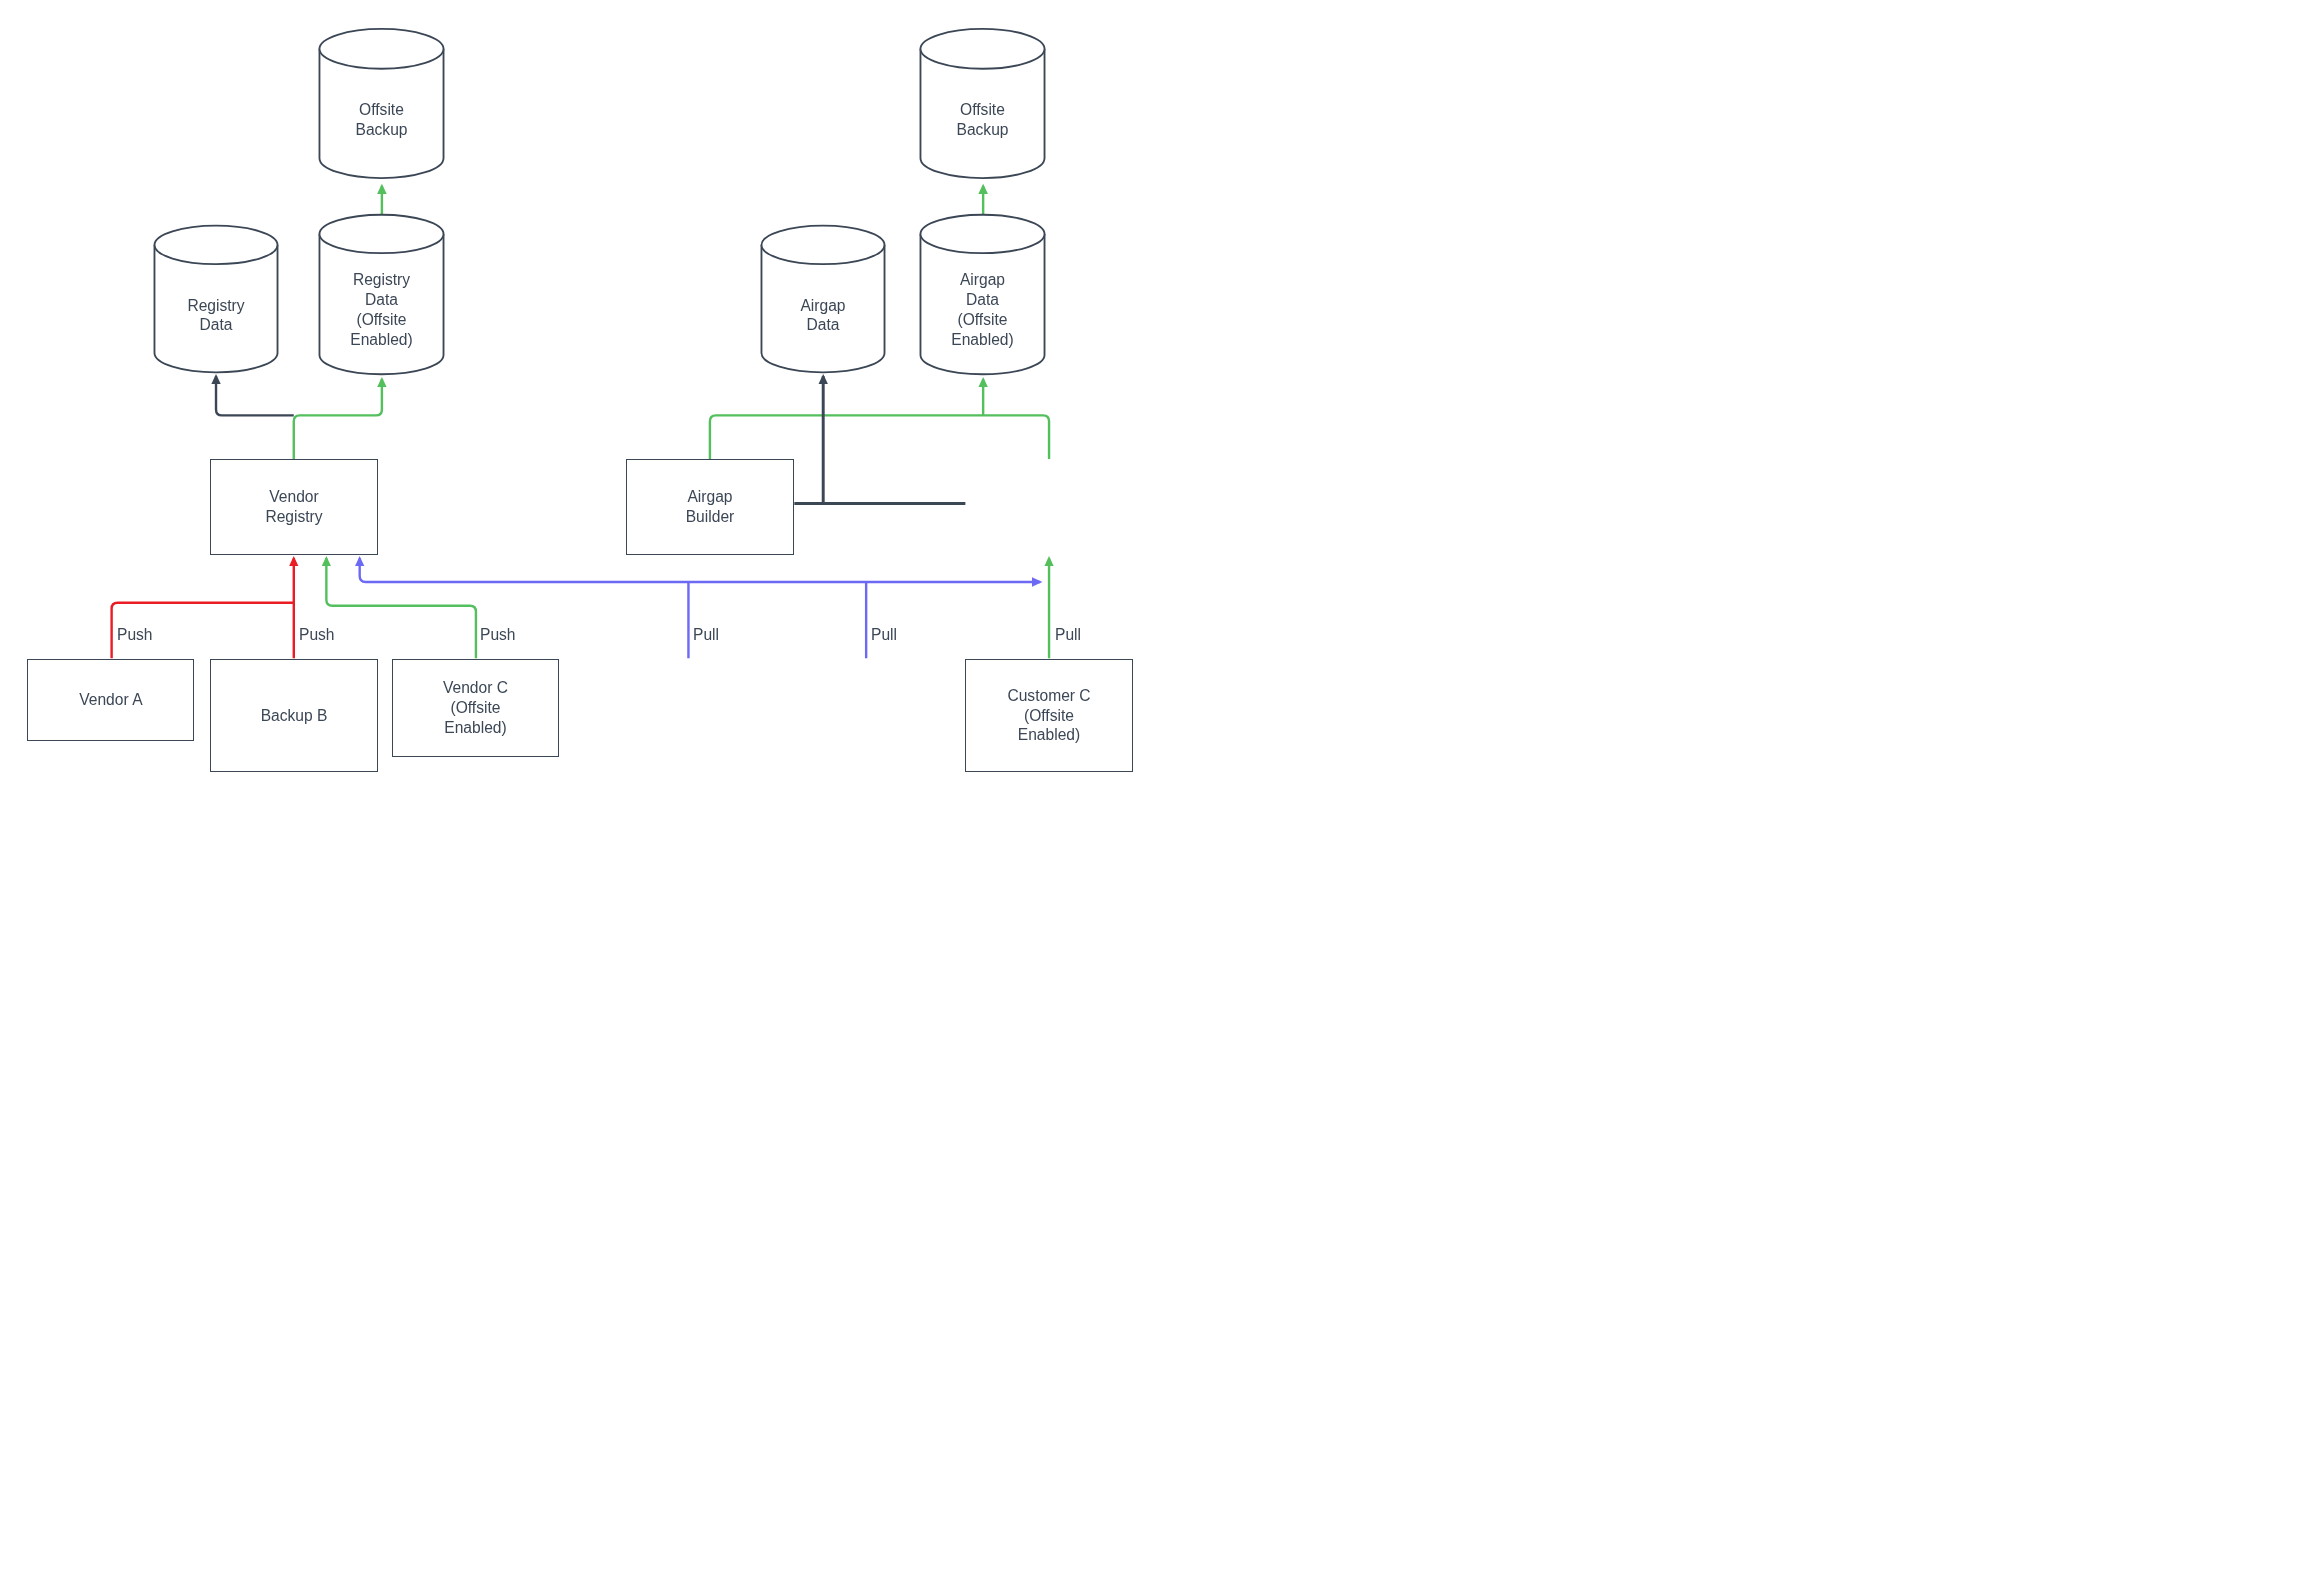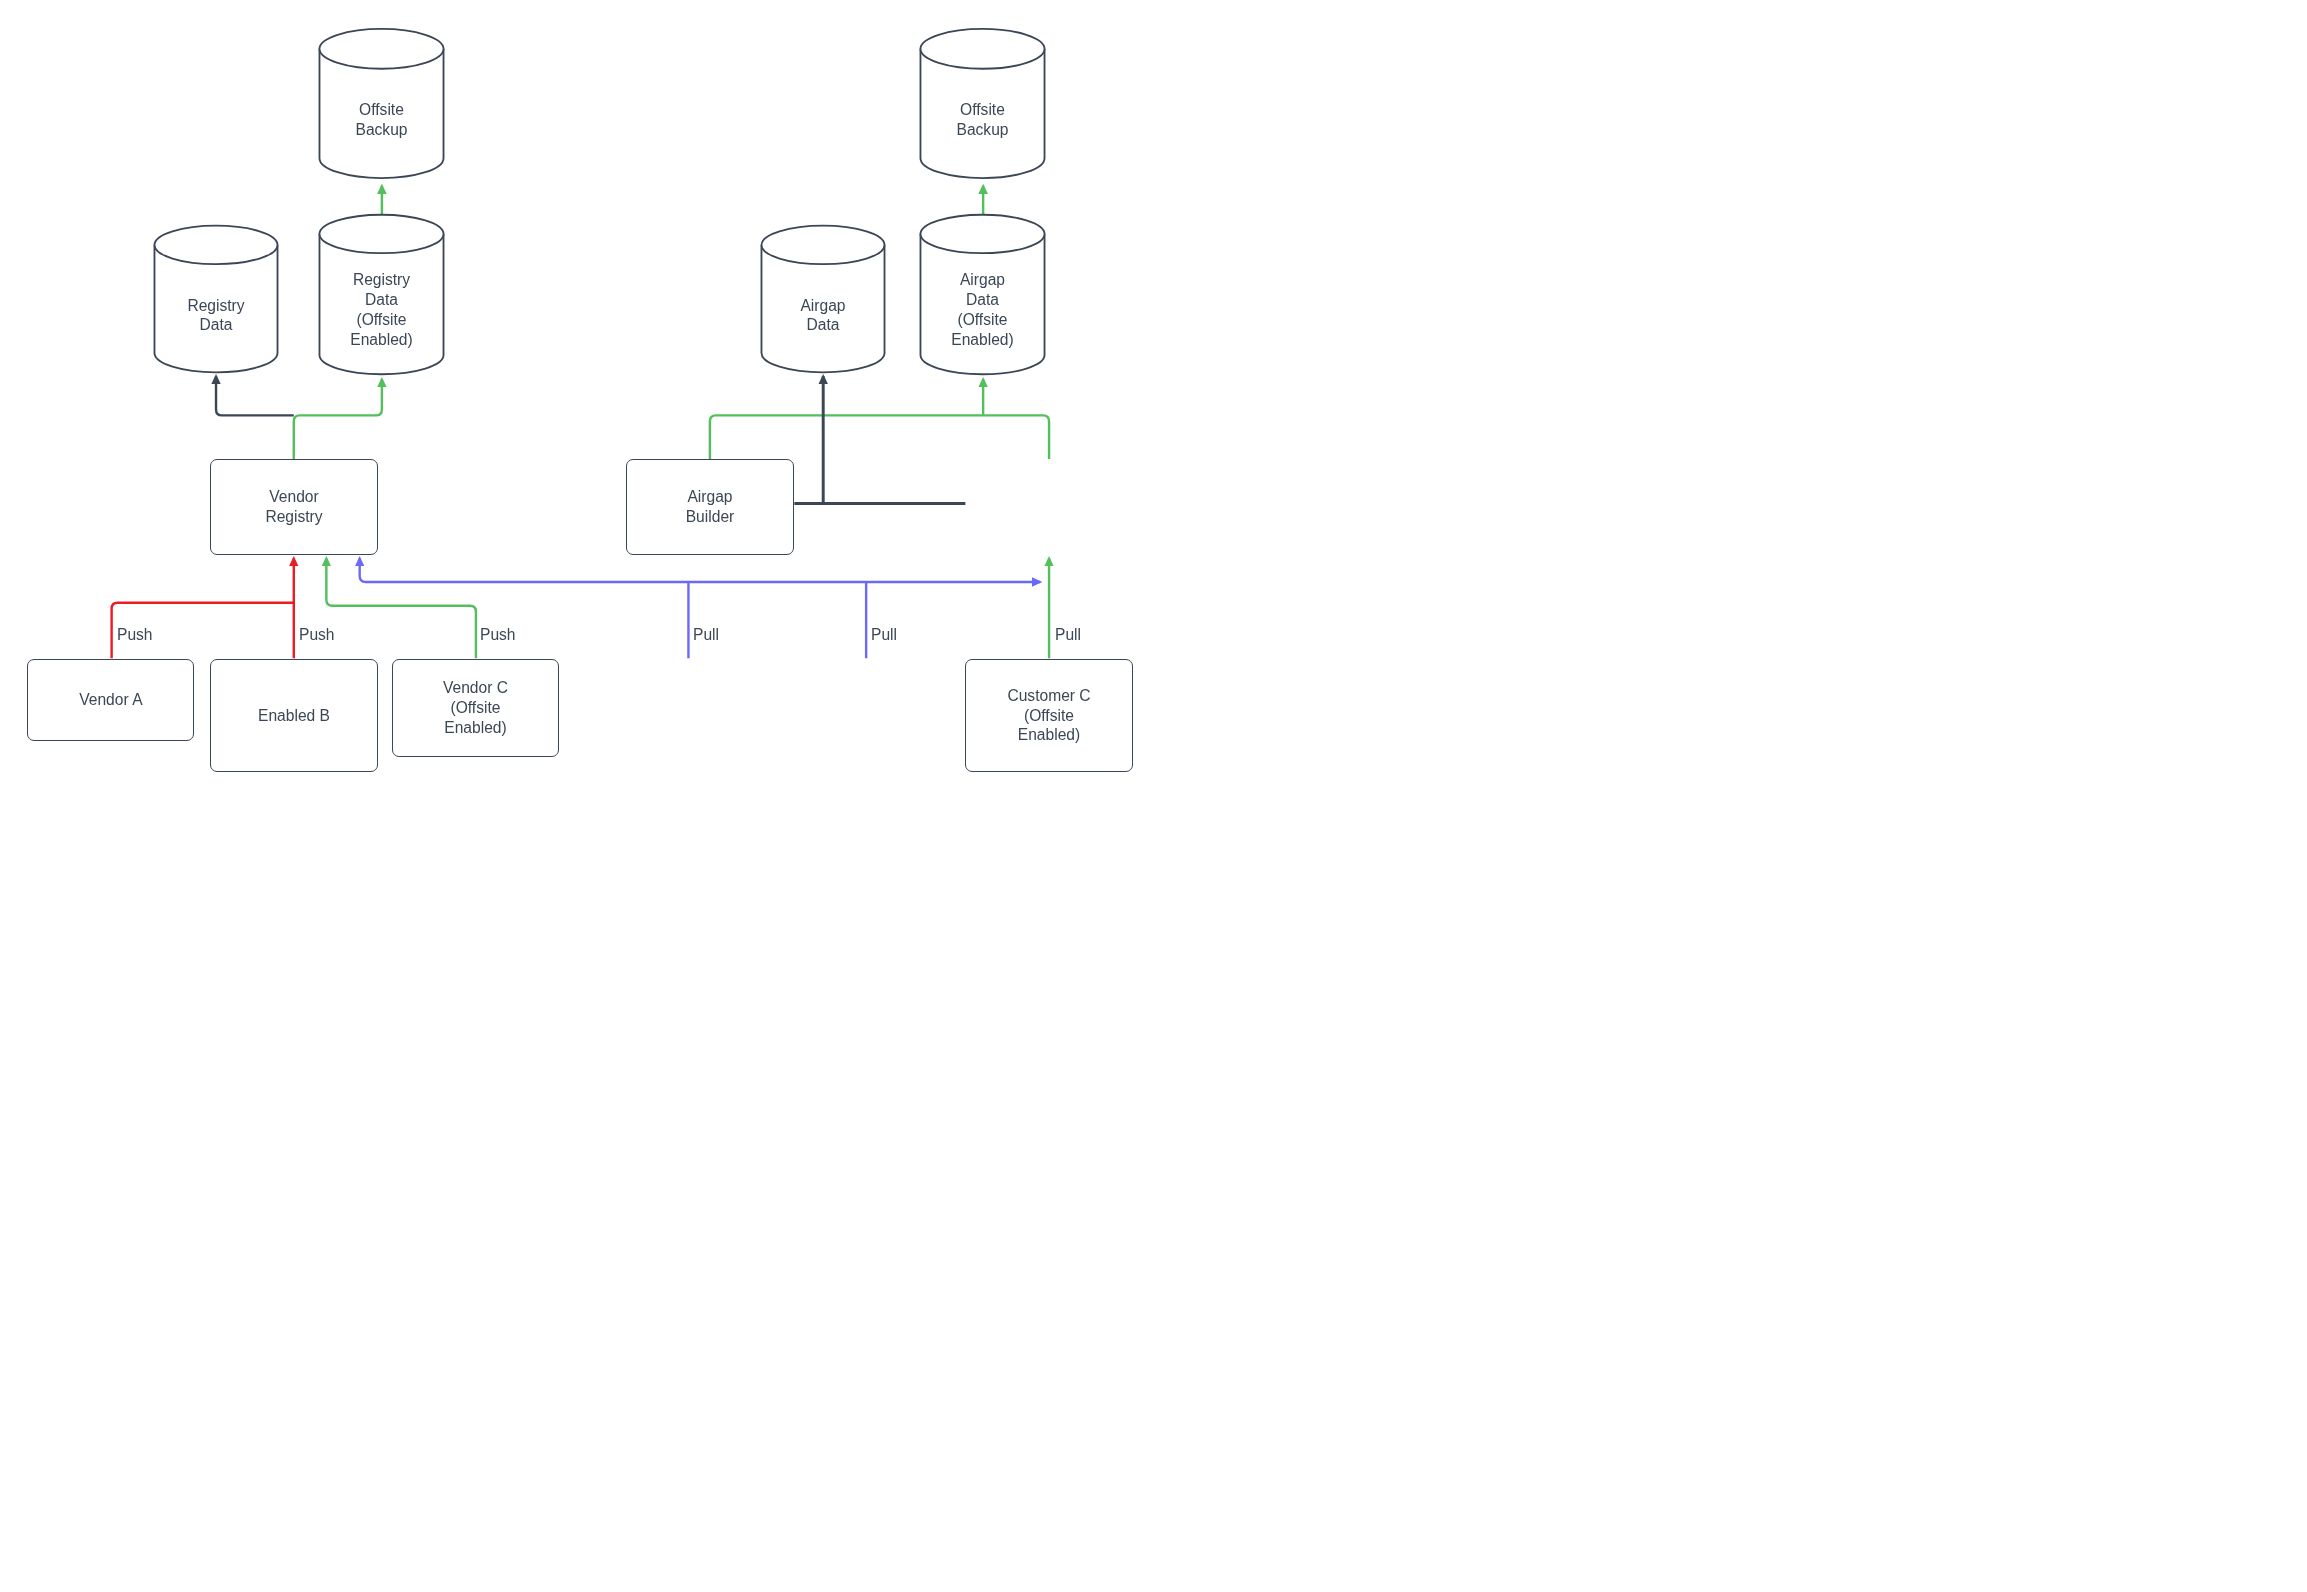--- a/index.html
+++ b/index.html
@@ -14,21 +14,21 @@
     width:1154px;height:796px;
     background:#ffffff;
     font-family:"Liberation Sans", sans-serif;
     color:var(--c-dark);
     overflow:hidden;
   }
   .edges{position:absolute;left:0;top:0;width:1154px;height:796px;}
   .node{position:absolute;box-sizing:border-box;}
   .box{
     border:1.5px solid var(--c-dark);
-    border-radius:7px;
+    border-radius:0;
     background:#ffffff;
     display:flex;align-items:center;justify-content:center;
   }
   .lbl{
     white-space:pre-line;
     text-align:center;
     font-size:15.6px;
     line-height:1.27;
     color:var(--c-dark);
   }
@@ -153,21 +153,21 @@
   </div>
   <div class="node box" style="left:626px;top:459px;width:168px;height:96px">
     <span class="lbl">Airgap
 Builder</span>
   </div>
 
   <div class="node box" style="left:27.4px;top:659px;width:167px;height:82px">
     <span class="lbl">Vendor A</span>
   </div>
   <div class="node box" style="left:210px;top:659px;width:168px;height:113px">
-    <span class="lbl">Enabled B</span>
+    <span class="lbl">Backup B</span>
   </div>
   <div class="node box" style="left:392px;top:659px;width:167px;height:98px">
     <span class="lbl">Vendor C
 (Offsite
 Enabled)</span>
   </div>
   <div class="node box" style="left:965px;top:659px;width:168px;height:113px">
     <span class="lbl">Customer C
 (Offsite
 Enabled)</span>

